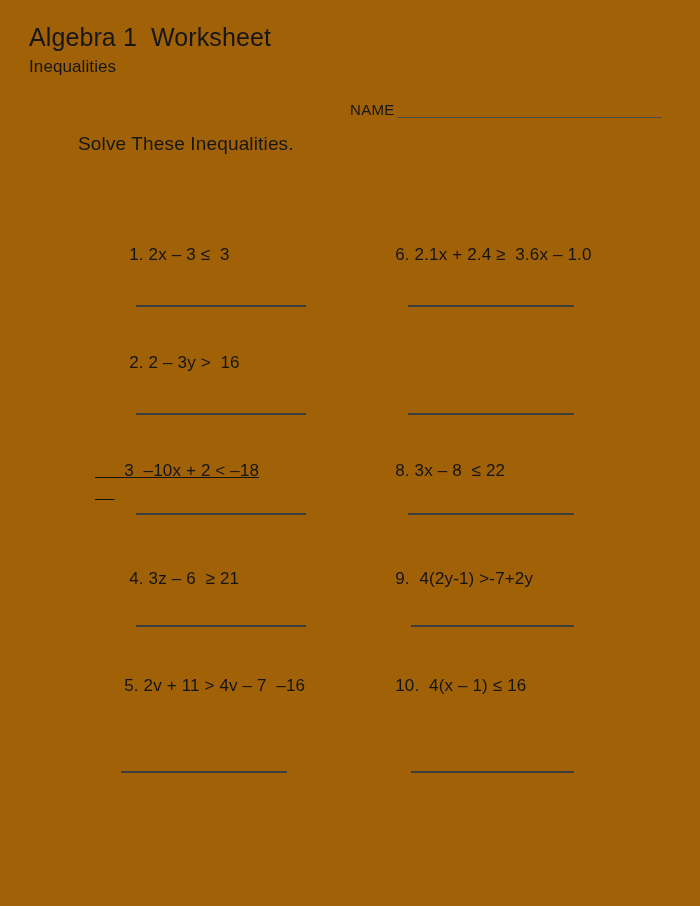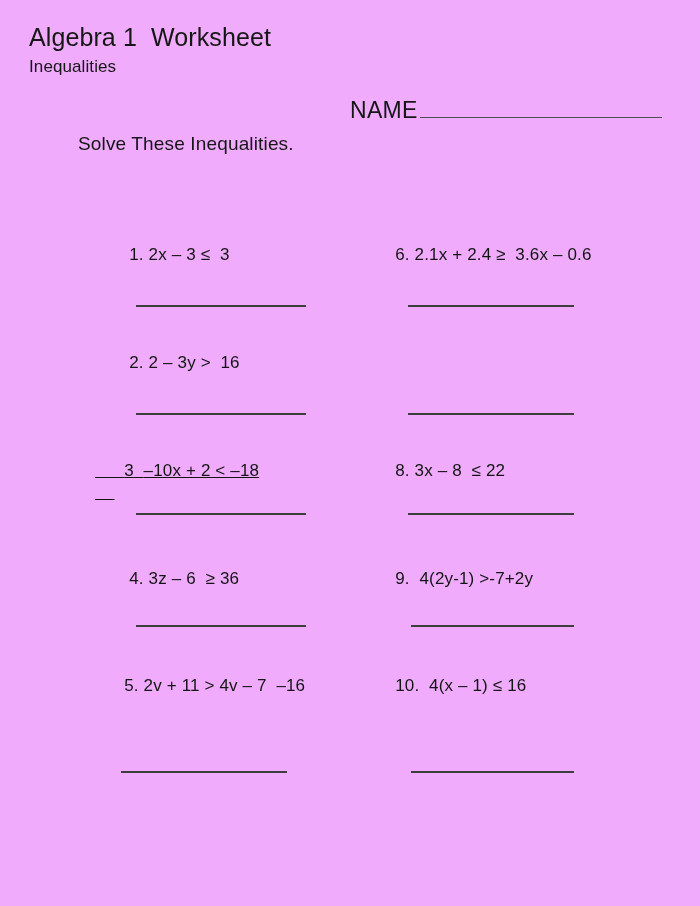--- a/index.html
+++ b/index.html
@@ -16,21 +16,21 @@
     color: #1a1a1a;
     overflow: hidden;
   }
 
   .page {
     position: absolute;
     left: 0;
     top: 0;
     width: 700px;
     height: 906px;
-    background: #f0abfc;
+    background: #a16207;
   }
 
   
   .title-block {
     position: absolute;
     left: 29px;
     top: 22px;
     width: 340px;
   }
   .worksheet-title {
@@ -52,21 +52,21 @@
 
   .name-block {
     position: absolute;
     left: 350px;
     top: 100px;
     width: 312px;
     display: flex;
     align-items: flex-end;
   }
   .name-label {
-    font-size: 23px;
+    font-size: 15px;
     line-height: 20px;
     letter-spacing: 0.3px;
     color: #161616;
     white-space: pre;
   }
   .name-rule {
     flex: 1;
     height: 0;
     margin-left: 2px;
     margin-bottom: 2px;
@@ -129,21 +129,21 @@
   <div class="instruction">Solve These Inequalities.</div>
 
   <div class="problems">
 
     <div class="problem col-left" style="left:84px; top:222px;">
       <span>1.</span><span> </span><span>2x – 3 ≤  3</span>
     </div>
     <div class="answer-rule" style="left:120px; top:305px; width:170px;"></div>
 
     <div class="problem col-right" style="left:350px; top:222px;">
-      <span>6.</span><span> </span><span>2.1x + 2.4 ≥  3.6x – 0.6</span>
+      <span>6.</span><span> </span><span>2.1x + 2.4 ≥  3.6x – 1.0</span>
     </div>
     <div class="answer-rule" style="left:392px; top:305px; width:166px;"></div>
 
     <div class="problem col-left" style="left:84px; top:330px;">
       <span>2.</span><span> </span><span>2 – 3y &gt;  16</span>
     </div>
     <div class="answer-rule" style="left:120px; top:413px; width:170px;"></div>
 
     <div class="answer-rule" style="left:392px; top:413px; width:166px;"></div>
 
@@ -151,21 +151,21 @@
       <span>3</span><span>  </span><span>–10x + 2 &lt; –18</span>
     </div>
     <div class="answer-rule" style="left:120px; top:513px; width:170px;"></div>
 
     <div class="problem col-right" style="left:350px; top:438px;">
       <span>8.</span><span> </span><span>3x – 8  ≤ 22</span>
     </div>
     <div class="answer-rule" style="left:392px; top:513px; width:166px;"></div>
 
     <div class="problem col-left" style="left:84px; top:546px;">
-      <span>4.</span><span> </span><span>3z – 6  ≥ 36</span>
+      <span>4.</span><span> </span><span>3z – 6  ≥ 21</span>
     </div>
     <div class="answer-rule" style="left:120px; top:625px; width:170px;"></div>
 
     <div class="problem col-right" style="left:350px; top:546px;">
       <span>9.</span><span>  </span><span>4(2y-1) &gt;-7+2y</span>
     </div>
     <div class="answer-rule" style="left:395px; top:625px; width:163px;"></div>
 
     <div class="problem col-left" style="left:79px; top:653px;">
       <span>5.</span><span> </span><span>2v + 11 &gt; 4v – 7  –16</span>

